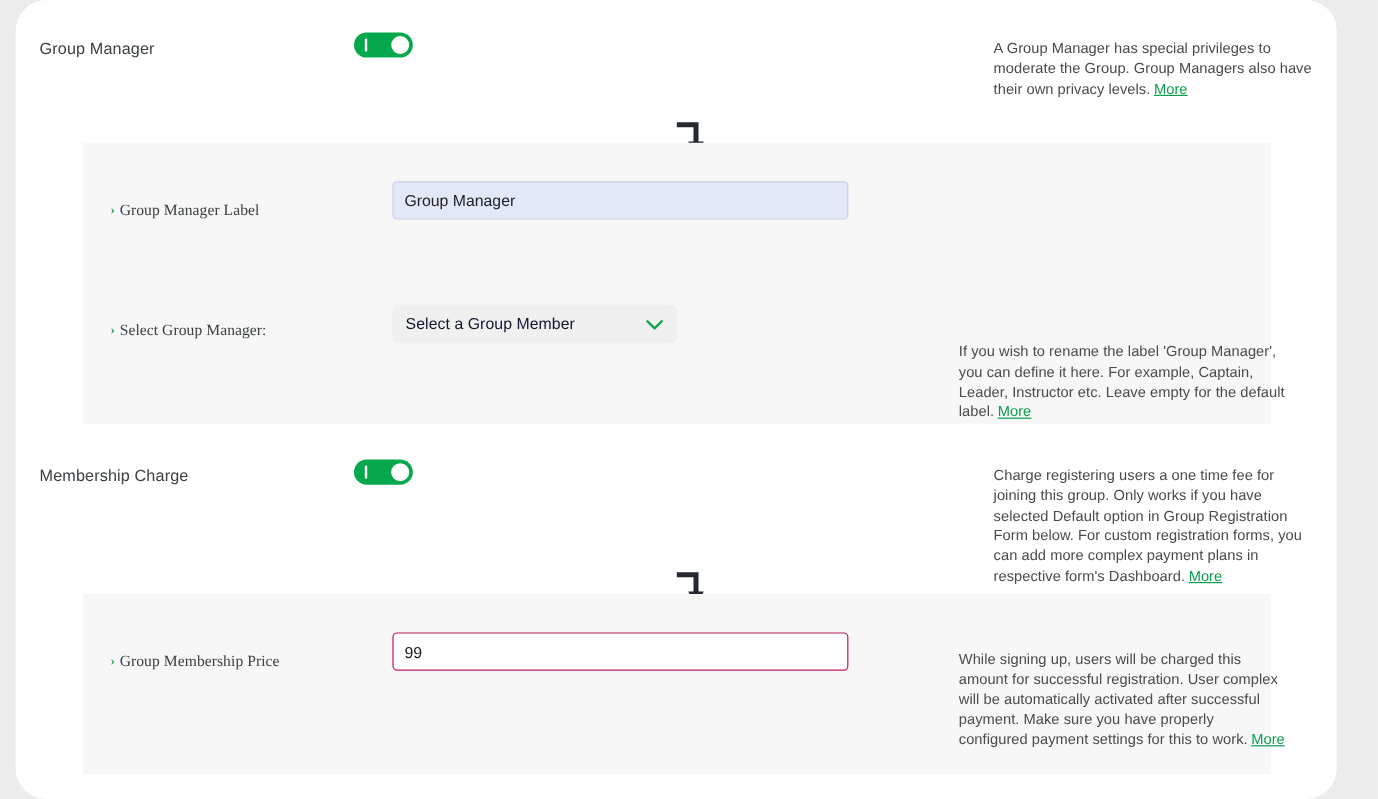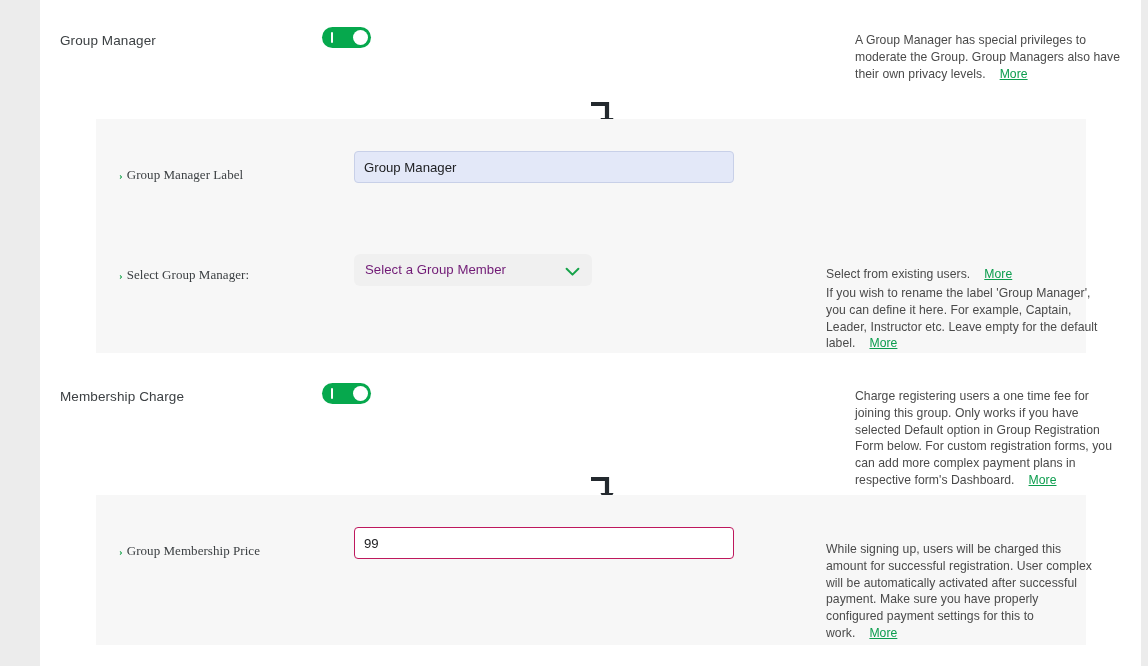--- a/index.html
+++ b/index.html
@@ -19,25 +19,26 @@
     position: absolute;
     left: 0; top: 0;
     width: 1148px;
     height: 666px;
     background: #ececec;
   }
 
   
   .content {
     position: absolute;
-    left: 40px;
+    left: 13px;
     top: 0;
     width: 1101px;
     height: 666px;
     background: #ffffff;
+    border-radius: 26px;
   }
 
   
   .setting-row {
     position: absolute;
     left: 0;
     width: 1101px;
   }
   .setting-label {
     position: absolute;
@@ -92,21 +93,21 @@
     color: #4a4a4a;
     letter-spacing: .05px;
   }
   .help.outer { left: 815px; }
   .help.inner { left: 730px; }
   .more-link {
     color: #0c9d4e;
     text-decoration: underline;
     font-size: 12.2px;
     cursor: pointer;
-    margin-left: 14px;
+    margin-left: 3px;
   }
 
   
   .arrow-wrap {
     position: absolute;
     left: 540px;
     width: 40px;
     height: 34px;
   }
   .arrow-wrap svg { display: block; }
@@ -174,21 +175,21 @@
     background: #f0f0f0;
     border: none;
     border-radius: 6px;
     cursor: pointer;
   }
   .select-box .sel-text {
     position: absolute;
     left: 11px;
     top: 8px;
     font-size: 13.2px;
-    color: #701a75;
+    color: #0f172a;
     letter-spacing: .05px;
   }
   .select-box .sel-chev {
     position: absolute;
     right: 12px;
     top: 9px;
   }
 </style>
 </head>
 <body>
@@ -237,23 +238,20 @@
         <div class="select-box" style="top:-13px;">
           <span class="sel-text">Select a Group Member</span>
           <span class="sel-chev">
             <svg width="15" height="10" viewBox="0 0 15 10">
               <path d="M1.6 1.8 L7.5 7.6 L13.4 1.8" fill="none" stroke="#16a34a" stroke-width="2" stroke-linecap="round" stroke-linejoin="round"></path>
             </svg>
           </span>
         </div>
       </div>
 
-      <div class="help inner" style="top:147px;">
-        <span>Select from existing users.</span><a class="more-link">More</a>
-      </div>
 
     </div>
 
     <div class="setting-row" style="top:389px;">
       <div class="setting-label">Membership Charge</div>
       <div class="setting-toggle-wrap">
         <div class="toggle">
           <span class="bar"></span>
           <span class="knob"></span>
         </div>

